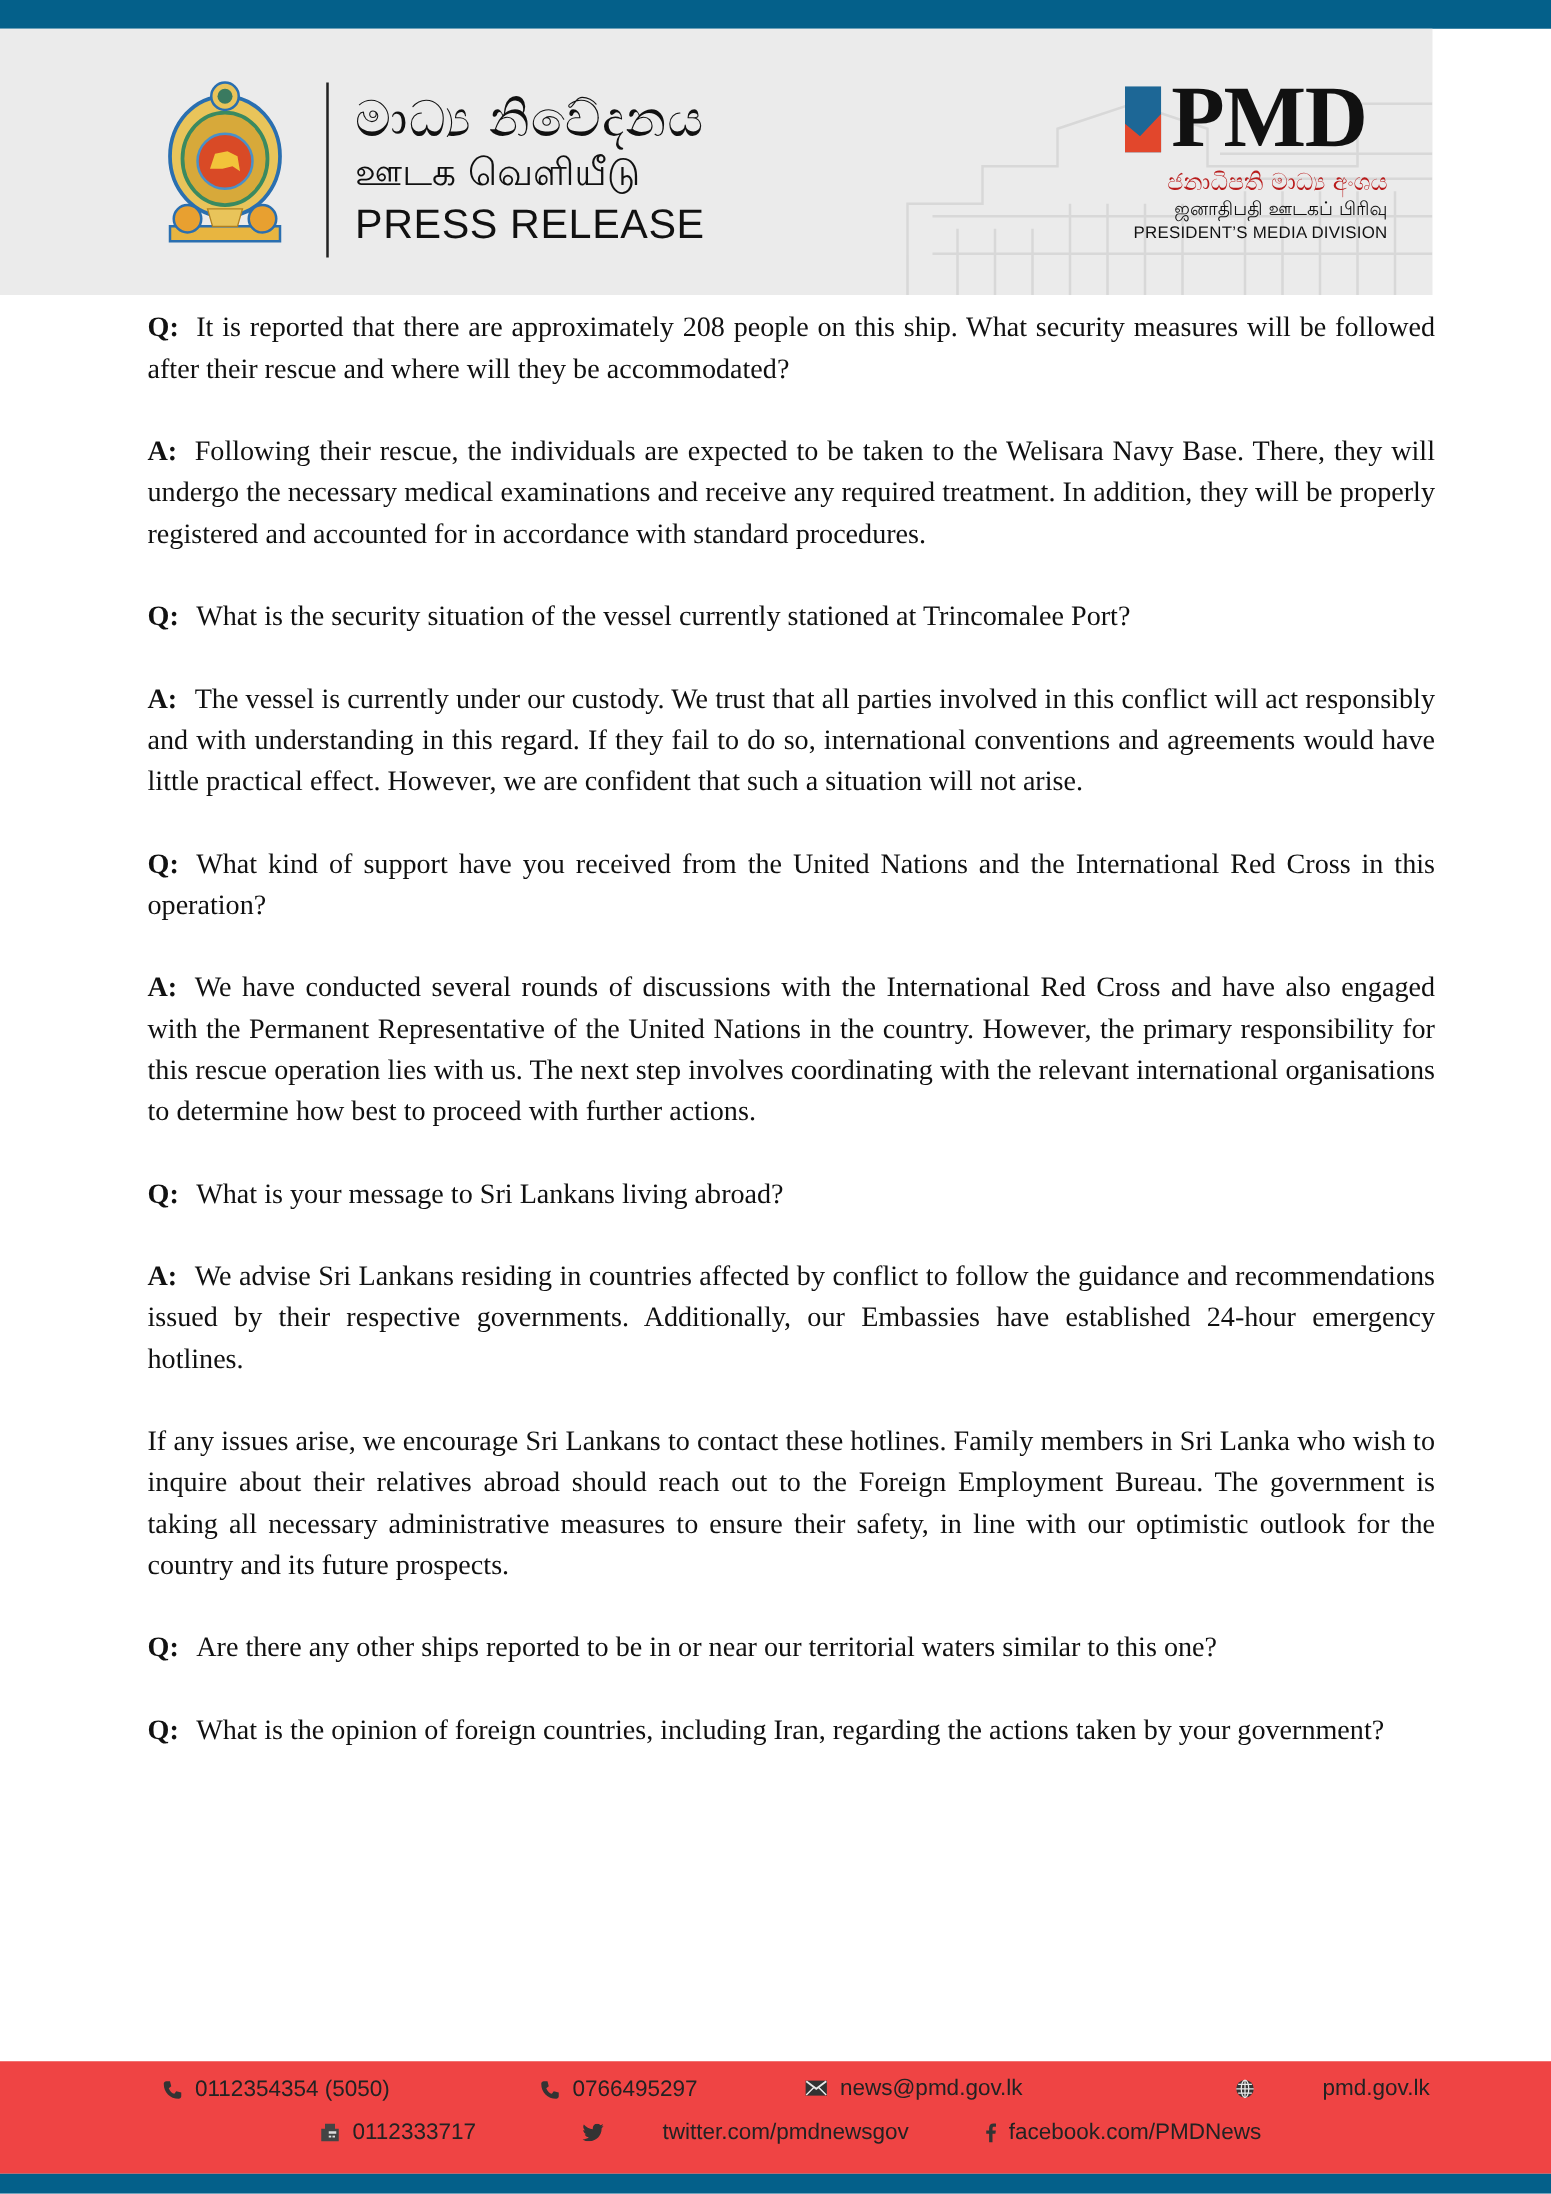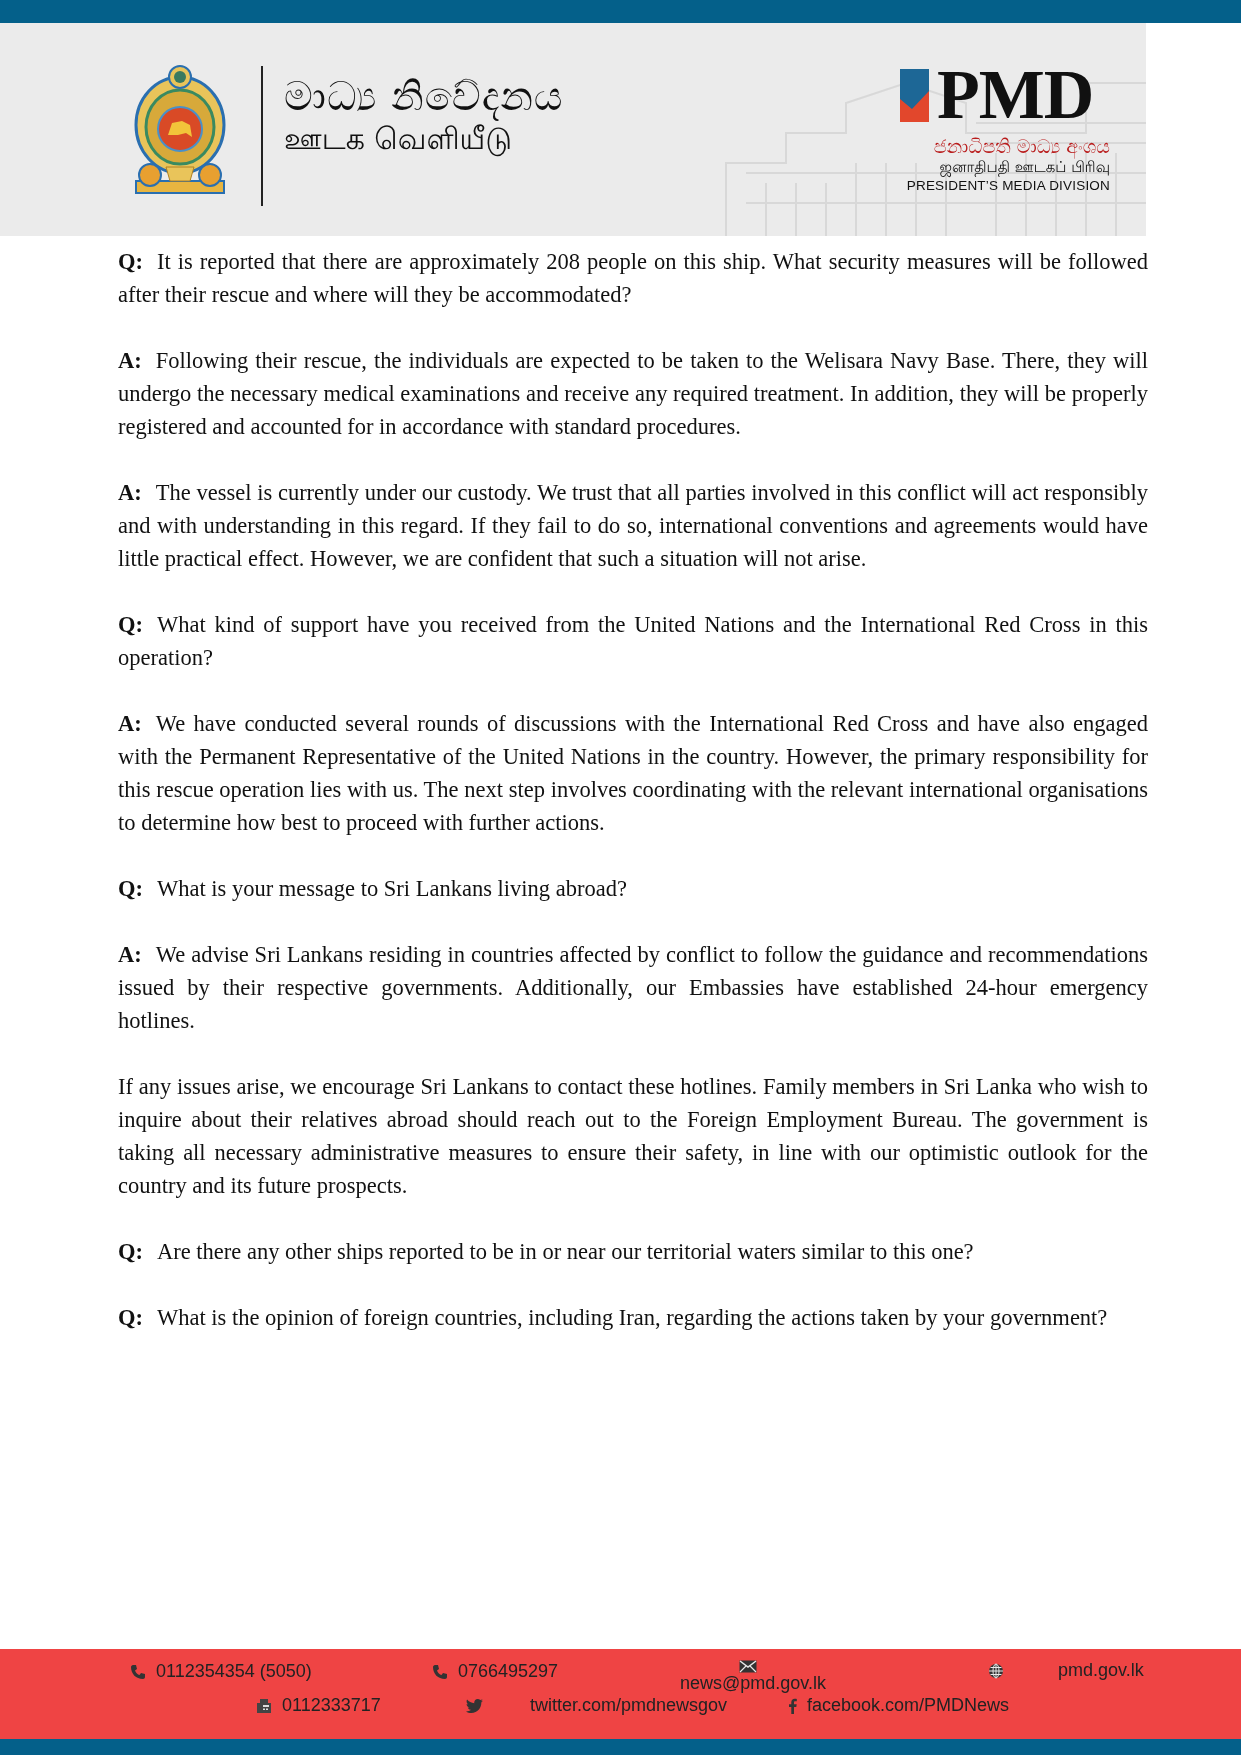--- a/index.html
+++ b/index.html
@@ -71,39 +71,41 @@
     <circle cx="18" cy="112" r="11" fill="#e8a030" stroke="#2a6fb0" stroke-width="2"></circle>
     <circle cx="78" cy="112" r="11" fill="#e8a030" stroke="#2a6fb0" stroke-width="2"></circle>
     <path d="M34 104 L62 104 L58 118 L38 118 Z" fill="#e9c45a" stroke="#b08020" stroke-width="1"></path>
   </svg>
 
   <div class="header-divider"></div>
 
   <div class="title-block">
     <div class="title-si">මාධ්‍ය නිවේදනය</div>
     <div class="title-ta">ஊடக வெளியீடு</div>
+    <div class="title-en">PRESS RELEASE</div>
   </div>
 
   <div class="pmd-block">
     <div class="pmd-logo-row">
       <svg class="pmd-square" viewBox="0 0 29 53">
         <rect x="0" y="0" width="29" height="53" fill="#1d6796"></rect>
         <polygon points="0,30 12,40 29,22 29,53 0,53" fill="#e2472c"></polygon>
       </svg>
       <span class="pmd-letters">PMD</span>
     </div>
     <div class="pmd-si">ජනාධිපති මාධ්‍ය අංශය</div>
     <div class="pmd-ta">ஜனாதிபதி ஊடகப் பிரிவு</div>
     <div class="pmd-en">PRESIDENT’S MEDIA DIVISION</div>
   </div>
 </div>
 
 <div class="content">
   <p class="para"><span class="qa-label">Q:</span><span>It is reported that there are approximately 208 people on this ship. What security measures will be followed after their rescue and where will they be accommodated?</span></p>
   <p class="para"><span class="qa-label">A:</span><span>Following their rescue, the individuals are expected to be taken to the Welisara Navy Base. There, they will undergo the necessary medical examinations and receive any required treatment. In addition, they will be properly registered and accounted for in accordance with standard procedures.</span></p>
+  <p class="para"><span class="qa-label">Q:</span><span>What is the security situation of the vessel currently stationed at Trincomalee Port?</span></p>
   <p class="para"><span class="qa-label">A:</span><span>The vessel is currently under our custody. We trust that all parties involved in this conflict will act responsibly and with understanding in this regard. If they fail to do so, international conventions and agreements would have little practical effect. However, we are confident that such a situation will not arise.</span></p>
   <p class="para"><span class="qa-label">Q:</span><span>What kind of support have you received from the United Nations and the International Red Cross in this operation?</span></p>
   <p class="para"><span class="qa-label">A:</span><span>We have conducted several rounds of discussions with the International Red Cross and have also engaged with the Permanent Representative of the United Nations in the country. However, the primary responsibility for this rescue operation lies with us. The next step involves coordinating with the relevant international organisations to determine how best to proceed with further actions.</span></p>
   <p class="para"><span class="qa-label">Q:</span><span>What is your message to Sri Lankans living abroad?</span></p>
   <p class="para"><span class="qa-label">A:</span><span>We advise Sri Lankans residing in countries affected by conflict to follow the guidance and recommendations issued by their respective governments. Additionally, our Embassies have established 24-hour emergency hotlines.</span></p>
   <p class="para"><span>If any issues arise, we encourage Sri Lankans to contact these hotlines. Family members in Sri Lanka who wish to inquire about their relatives abroad should reach out to the Foreign Employment Bureau. The government is taking all necessary administrative measures to ensure their safety, in line with our optimistic outlook for the country and its future prospects.</span></p>
   <p class="para"><span class="qa-label">Q:</span><span>Are there any other ships reported to be in or near our territorial waters similar to this one?</span></p>
   <p class="para"><span class="qa-label">Q:</span><span>What is the opinion of foreign countries, including Iran, regarding the actions taken by your government?</span></p>
 </div>
 
@@ -113,21 +115,21 @@
         <path d="M3 1 L6 1 L7 5 L5 6.5 C6 9 7.5 10.5 9.5 11 L11 9 L15 10 L15 13 C15 14 14 15 13 15 C6 15 1 10 1 3 C1 2 2 1 3 1 Z" fill="#333"></path>
       </svg>
     <span>0112354354 (5050)</span>
   </div>
   <div class="fitem" style="left:432px; top:12px;">
     <svg width="16" height="16" viewBox="0 0 16 16">
         <path d="M3 1 L6 1 L7 5 L5 6.5 C6 9 7.5 10.5 9.5 11 L11 9 L15 10 L15 13 C15 14 14 15 13 15 C6 15 1 10 1 3 C1 2 2 1 3 1 Z" fill="#333"></path>
       </svg>
     <span>0766495297</span>
   </div>
-  <div class="fitem" style="left:680px; top:11px;flex-direction:column;">
+  <div class="fitem" style="left:644px; top:11px;">
     <svg width="18" height="13" viewBox="0 0 18 13">
         <rect x="0.5" y="0.5" width="17" height="12" fill="#333"></rect>
         <path d="M1 1 L9 7 L17 1" stroke="#e9e9e9" stroke-width="1.5" fill="none"></path>
         <path d="M1 12 L7 6 M17 12 L11 6" stroke="#e9e9e9" stroke-width="1.2"></path>
       </svg>
     <span>news@pmd.gov.lk</span>
   </div>
   <div class="fitem" style="left:988px; top:11px;gap:44px;">
     <svg width="16" height="16" viewBox="0 0 16 16">
         <circle cx="8" cy="8" r="7" fill="#333"></circle>

